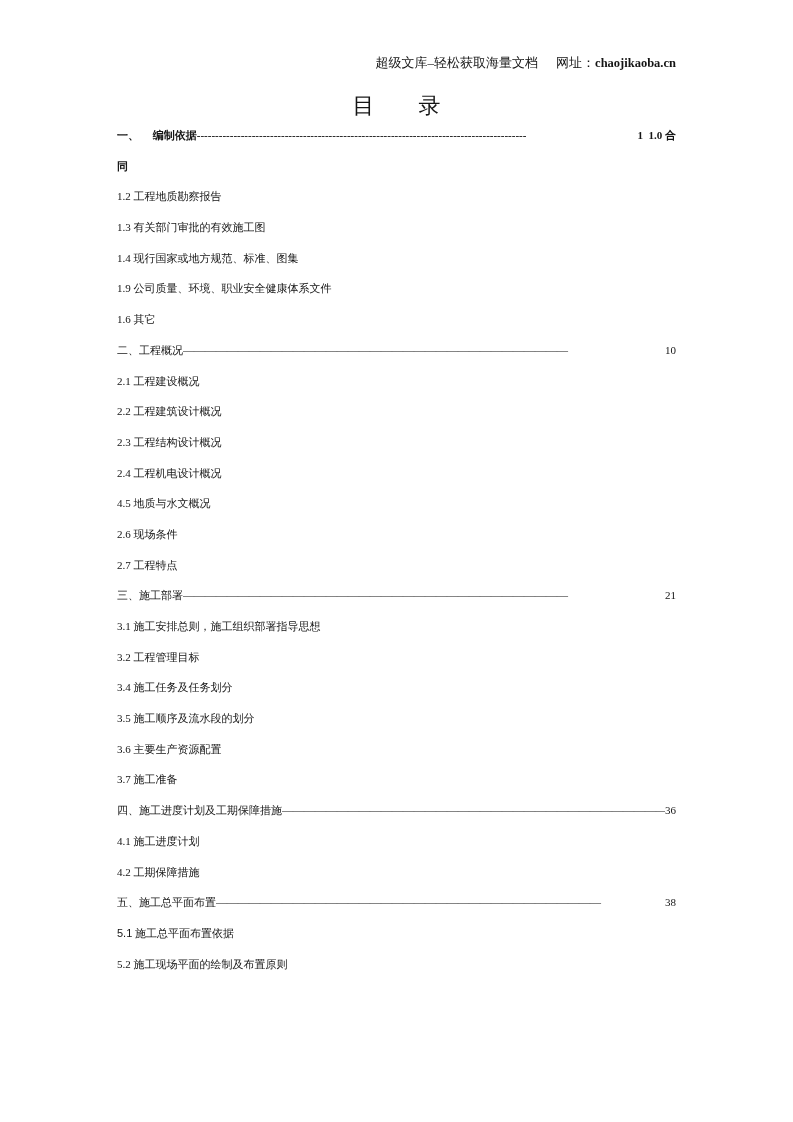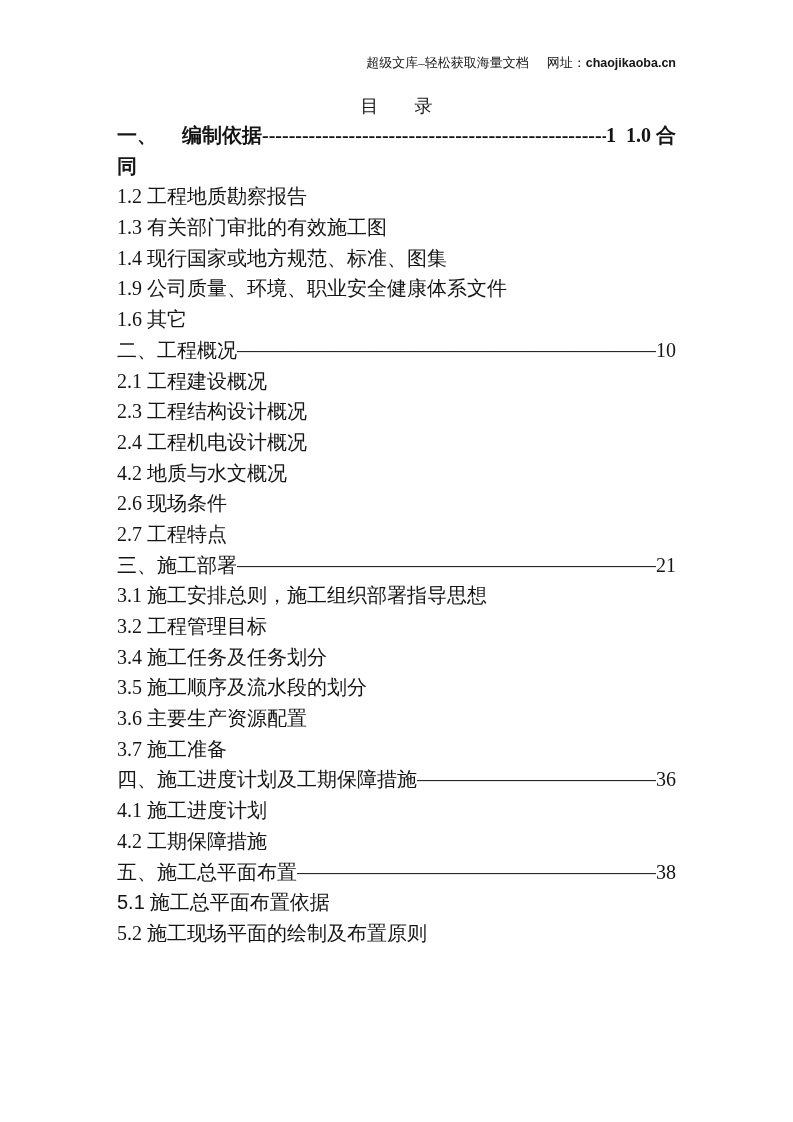--- a/index.html
+++ b/index.html
@@ -27,35 +27,35 @@
     align-items: baseline;
     font-size: 13px;
     line-height: 19px;
     white-space: pre;
   }
   .hdr-gap {
     display: inline-block;
     width: 18px;
   }
   .url {
-    font-family: Liberation Sans, sans-serif;
+    font-family: Liberation Serif, serif;
     font-weight: bold;
     font-size: 12.5px;
   }
   .title {
     text-align: center;
-    font-size: 18px;
+    font-size: 22px;
     line-height: 26px;
     margin: 20px 0 5px 0;
     white-space: pre;
   }
   .toc-line {
     display: flex;
     align-items: baseline;
-    font-size: 20px;
+    font-size: 11px;
     line-height: 23px;
     margin-bottom: 7.7px;
     white-space: pre;
   }
   .toc-line .label { flex: 0 0 auto; }
   .leader {
     flex: 1 1 0;
     min-width: 0;
     overflow: hidden;
     white-space: nowrap;
@@ -83,23 +83,24 @@
   <div class="toc">
       <div class="toc-line bold"><span class="label">一、　 编制依据</span><span class="leader">------------------------------------------------------------------------------------------</span><span class="page-num">1</span><span class="tail">  1.0 合</span></div>
       <div class="toc-line bold"><span class="label">同</span></div>
       <div class="toc-line"><span class="label">1.2 工程地质勘察报告</span></div>
       <div class="toc-line"><span class="label">1.3 有关部门审批的有效施工图</span></div>
       <div class="toc-line"><span class="label">1.4 现行国家或地方规范、标准、图集</span></div>
       <div class="toc-line"><span class="label">1.9 公司质量、环境、职业安全健康体系文件</span></div>
       <div class="toc-line"><span class="label">1.6 其它</span></div>
       <div class="toc-line"><span class="label">二、工程概况</span><span class="leader">––––––––––––––––––––––––––––––––––––––––––––––––––––––––––––––––––––––</span><span class="page-num">10</span></div>
       <div class="toc-line"><span class="label">2.1 工程建设概况</span></div>
+      <div class="toc-line"><span class="label">2.2 工程建筑设计概况</span></div>
       <div class="toc-line"><span class="label">2.3 工程结构设计概况</span></div>
       <div class="toc-line"><span class="label">2.4 工程机电设计概况</span></div>
-      <div class="toc-line"><span class="label">4.2 地质与水文概况</span></div>
+      <div class="toc-line"><span class="label">4.5 地质与水文概况</span></div>
       <div class="toc-line"><span class="label">2.6 现场条件</span></div>
       <div class="toc-line"><span class="label">2.7 工程特点</span></div>
       <div class="toc-line"><span class="label">三、施工部署</span><span class="leader">––––––––––––––––––––––––––––––––––––––––––––––––––––––––––––––––––––––</span><span class="page-num">21</span></div>
       <div class="toc-line"><span class="label">3.1 施工安排总则，施工组织部署指导思想</span></div>
       <div class="toc-line"><span class="label">3.2 工程管理目标</span></div>
       <div class="toc-line"><span class="label">3.4 施工任务及任务划分</span></div>
       <div class="toc-line"><span class="label">3.5 施工顺序及流水段的划分</span></div>
       <div class="toc-line"><span class="label">3.6 主要生产资源配置</span></div>
       <div class="toc-line"><span class="label">3.7 施工准备</span></div>
       <div class="toc-line"><span class="label">四、施工进度计划及工期保障措施</span><span class="leader">––––––––––––––––––––––––––––––––––––––––––––––––––––––––––––––––––––––</span><span class="page-num">36</span></div>

